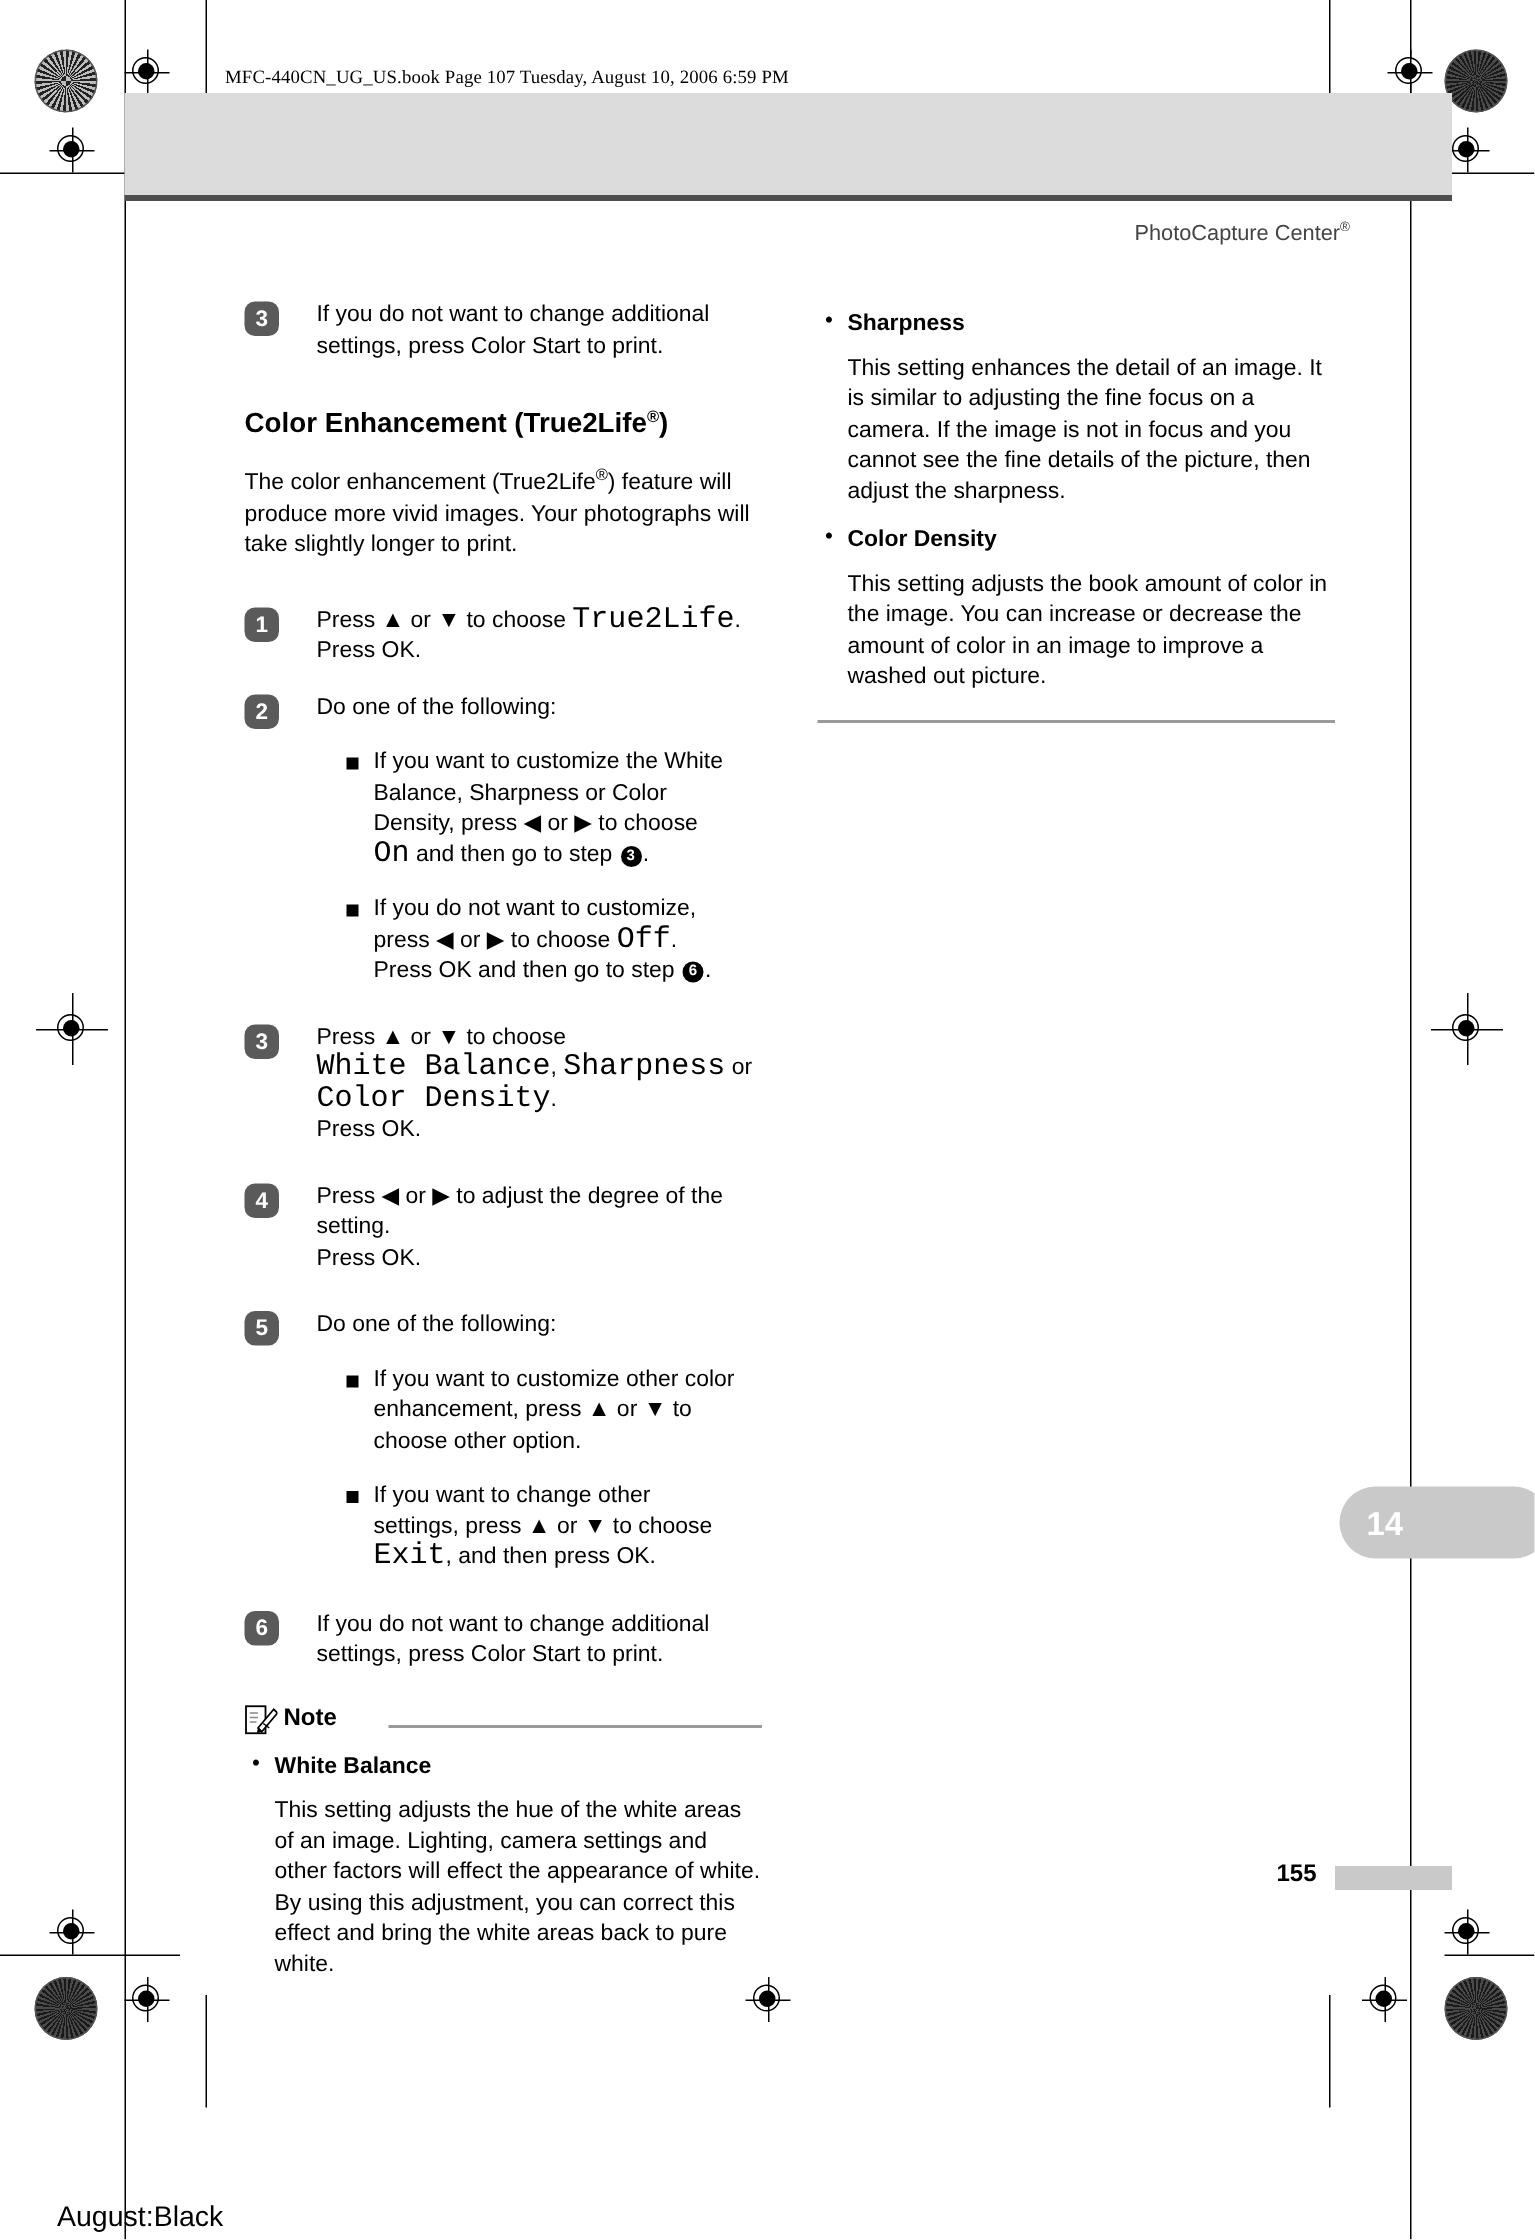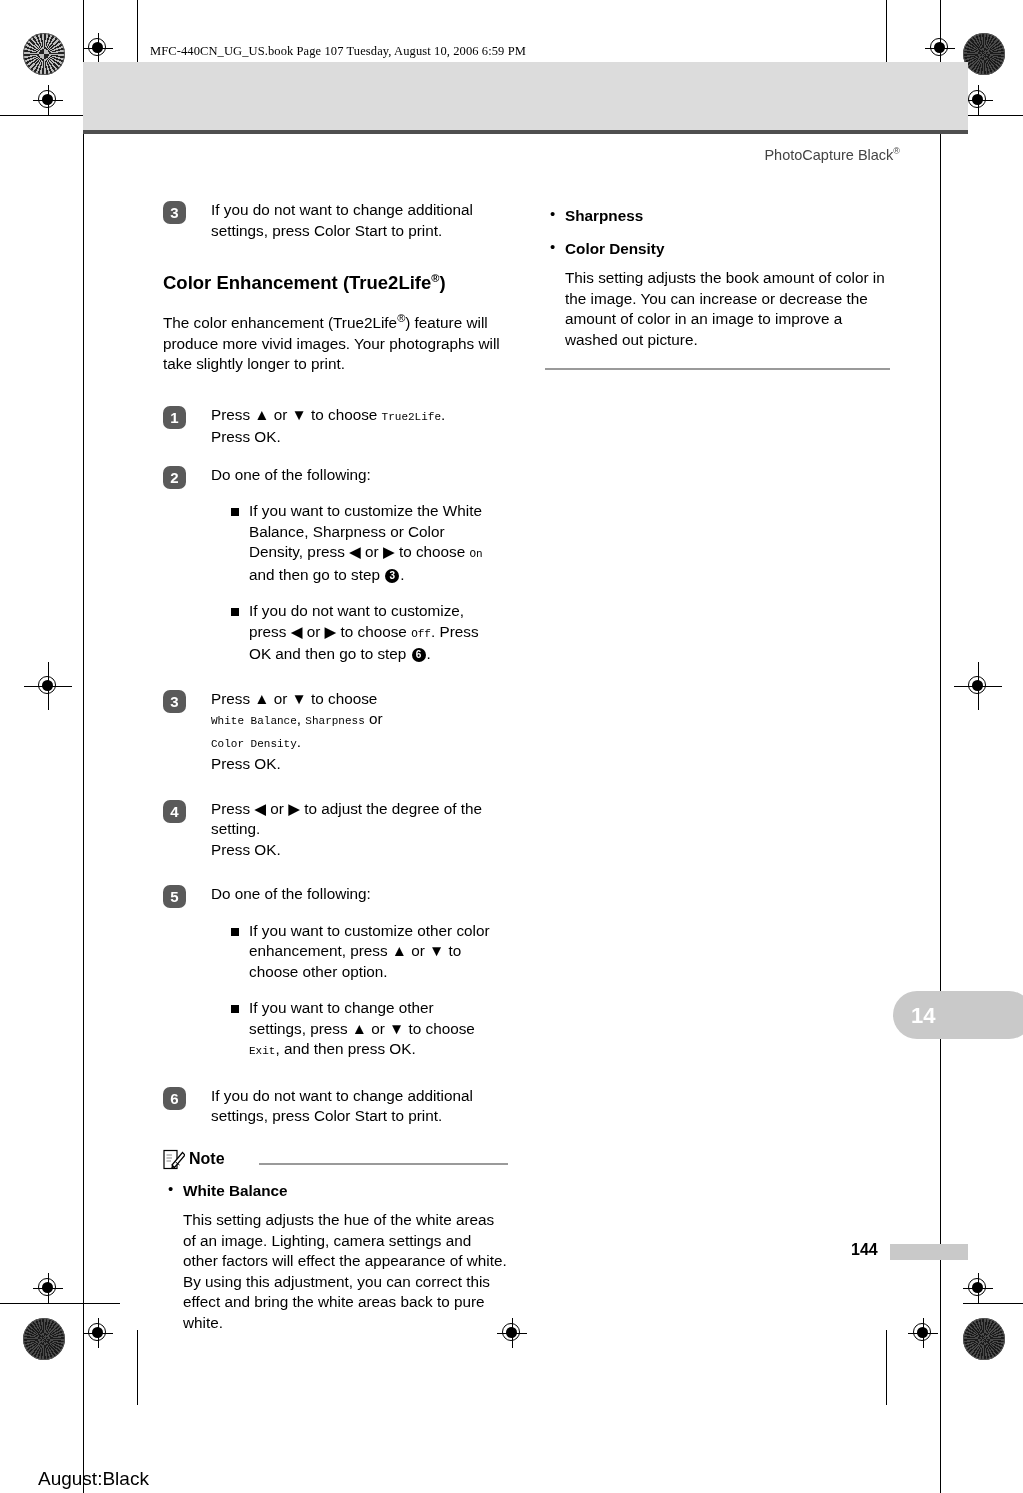--- a/index.html
+++ b/index.html
@@ -78,21 +78,21 @@
   .step .sub {
     margin:16px; padding-left:22px; position:relative;
     font-size:15.3px; line-height:20.5px;
   }
   .sub-bullet::before {
     content:""; position:absolute; left:4px; top:7px;
     width:8px; height:8px; background:#000;
   }
 
   b, .b { font-weight:normal; }
-  .lcd { font-family:"Liberation Mono", monospace; font-size:11px; }
+  .lcd { font-family:"Liberation Mono", monospace; font-size:20px; }
 
   .inline-step {
     display:inline-flex; align-items:center; justify-content:center;
     width:14px; height:14px; border-radius:50%;
     background:#000; color:#fff;
     font-size:10px; font-weight:bold; line-height:1;
     vertical-align:1px; margin:0 1px;
   }
 
   
@@ -233,21 +233,21 @@
   <div class="ring"></div>
     <div class="ring2"></div>
     <div class="hb"></div>
     <div class="vb"></div>
 </div>
 
 <div class="header-band"></div>
 <div class="header-file-text">MFC-440CN_UG_US.book  Page 107  Tuesday, August 10, 2006  6:59 PM</div>
 
 <div class="running-head">
-  <span>PhotoCapture Black</span><sup>®</sup>
+  <span>PhotoCapture Center</span><sup>®</sup>
 </div>
 
 <div class="col-left">
 
   <div class="step">
     <div class="step-badge">3</div>
     <p><span>If you do not want to change additional settings, press </span><b>Color Start</b><span> to print.</span></p>
   </div>
 
   <div class="heading">
@@ -315,28 +315,29 @@
       <div class="bullet-head">White Balance</div>
       <div class="bullet-body">This setting adjusts the hue of the white areas of an image. Lighting, camera settings and other factors will effect the appearance of white. By using this adjustment, you can correct this effect and bring the white areas back to pure white.</div>
     </div>
   </div>
 
 </div>
 
 <div class="col-right">
   <div class="bullet-item">
     <div class="bullet-head">Sharpness</div>
+    <div class="bullet-body">This setting enhances the detail of an image. It is similar to adjusting the fine focus on a camera. If the image is not in focus and you cannot see the fine details of the picture, then adjust the sharpness.</div>
   </div>
   <div class="bullet-item" style="margin-top:12px;">
     <div class="bullet-head">Color Density</div>
     <div class="bullet-body">This setting adjusts the book amount of color in the image. You can increase or decrease the amount of color in an image to improve a washed out picture.</div>
   </div>
   <div class="col-rule"></div>
 </div>
 
 <div class="chapter-tab">
   <div class="chapter-num">14</div>
 </div>
 
-<div class="folio-num">144</div>
+<div class="folio-num">155</div>
 <div class="folio-bar"></div>
 
 <div class="color-label">August:Black</div>
 
 </body></html>

